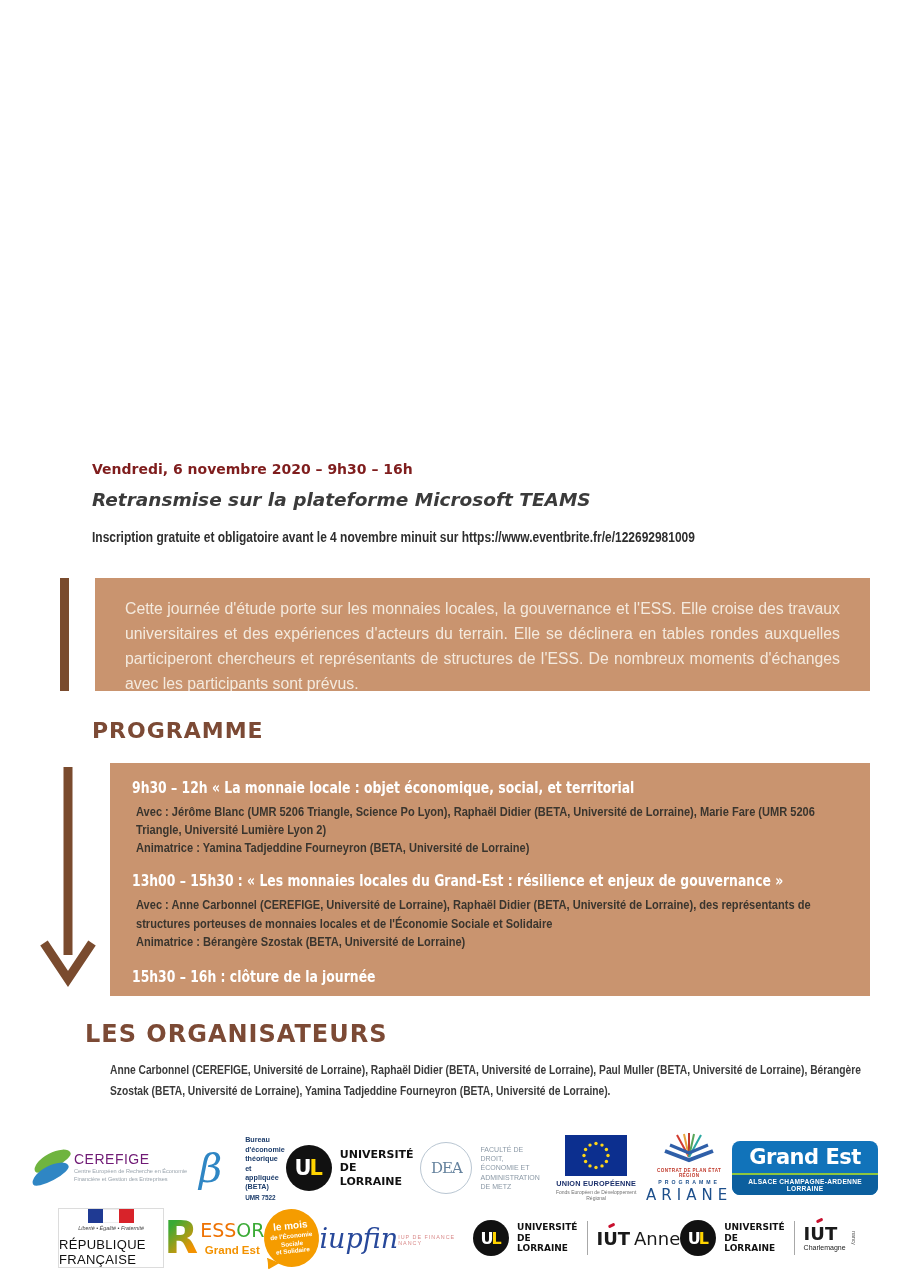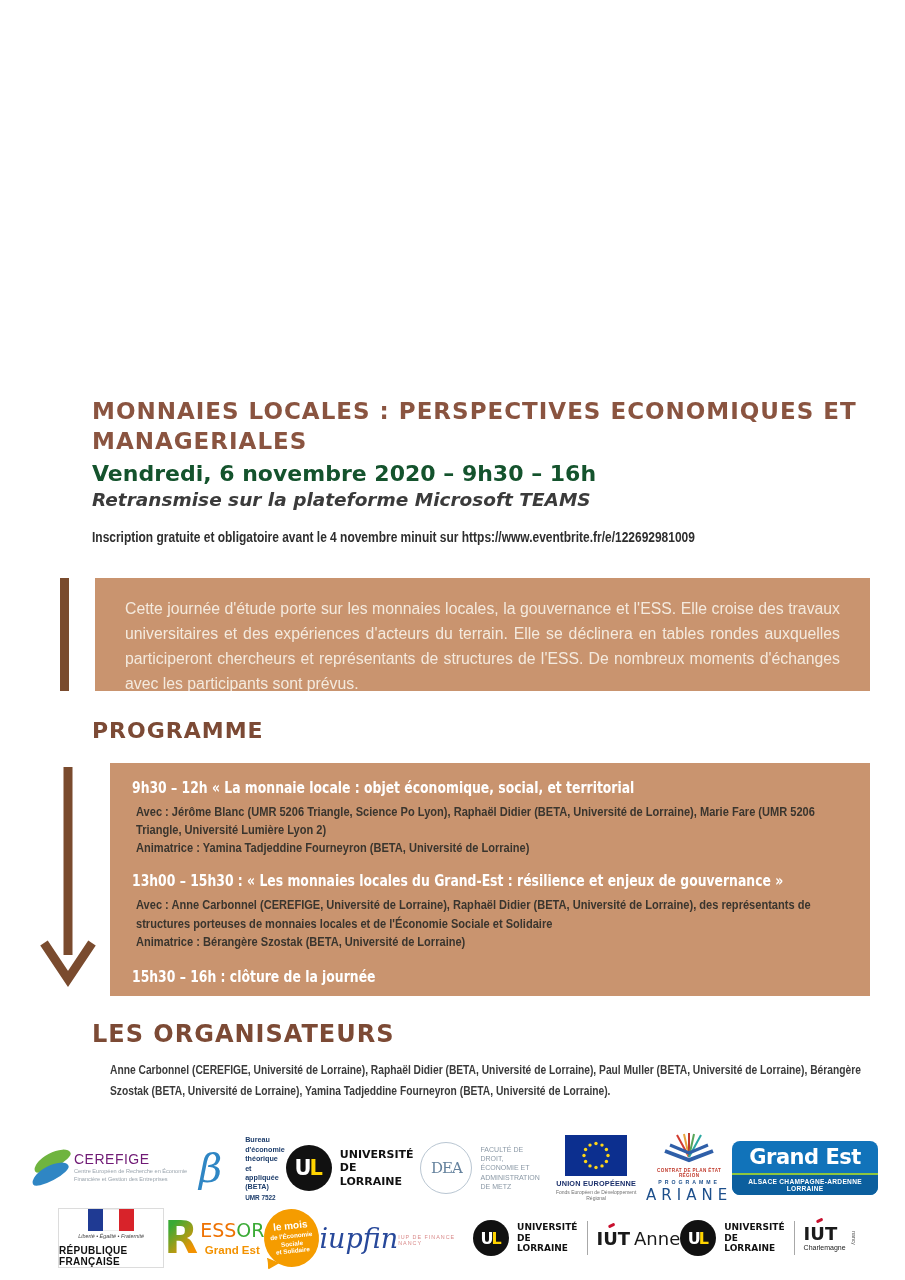--- a/index.html
+++ b/index.html
@@ -25,36 +25,36 @@
     background-repeat:no-repeat,no-repeat,no-repeat,repeat,repeat,repeat,repeat,repeat,repeat;}
   .hero-banner{position:absolute;left:40px;top:112px;width:483px;height:86px;
     background:rgba(134,86,52,.86);display:flex;align-items:center;padding-left:24px;box-sizing:border-box;}
   .hero-banner h1{margin:0;color:#ffffff;font-family:"DejaVu Sans",sans-serif;
     font-size:24px;font-weight:bold;letter-spacing:1px;white-space:nowrap;}
 
   
   .main-title{position:absolute;left:92px;top:396px;width:800px;margin:0;
     color:#8a5440;font-family:"DejaVu Sans",sans-serif;font-size:23px;font-weight:bold;
     letter-spacing:1px;line-height:1.32;}
-  .date-line{position:absolute;left:92px;top:461px;font-size:22px;font-weight:600;color:#14532d;
+  .date-line{position:absolute;left:92px;top:461px;font-size:14px;font-weight:600;color:#7f1d1d;
     font-family:"DejaVu Sans",sans-serif;}
   .platform-line{position:absolute;left:92px;top:489px;font-size:18.5px;font-weight:600;color:#3b3b3b;
     font-family:"DejaVu Sans",sans-serif;font-style:italic;}
   .registration-line{position:absolute;left:92px;top:529px;font-size:14px;font-weight:bold;color:#2e2e2e;
     width:117%;transform:scaleX(.855);transform-origin:0 0;white-space:nowrap;}
 
   .desc-bar{position:absolute;left:60px;top:578px;width:9px;height:113px;background:#7a4b2e;}
   .desc-box{position:absolute;left:95px;top:578px;width:775px;height:113px;background:#c9946f;
     box-sizing:border-box;padding:18px 30px 0 30px;overflow:hidden;}
   .desc-box p{margin:0;color:#f4eade;font-size:15.8px;line-height:25px;text-align:justify;}
 
   .section-heading{position:absolute;margin:0;color:#7c4a35;font-family:"DejaVu Sans",sans-serif;
     font-weight:bold;letter-spacing:1px;}
   .programme-heading{left:92px;top:718px;font-size:22px;}
-  .org-heading{left:92px;top:1020px;font-size:24px;}
+  .org-heading{left:85px;top:1020px;font-size:24px;}
 
   
   .arrow{position:absolute;left:36px;top:763px;}
   .prog-box{position:absolute;left:110px;top:763px;width:760px;height:233px;background:#c9946f;
     box-sizing:border-box;padding:16px 22px;overflow:hidden;}
   .sess-title{margin:0;color:#ffffff;font-family:"DejaVu Sans",sans-serif;font-weight:bold;
     font-size:15.5px;white-space:nowrap;width:125%;transform:scaleX(.8);transform-origin:0 50%;}
   .sess-details{margin:6px 0 0 4px;color:#3a352e;font-weight:bold;font-size:12.5px;line-height:1.45;
     width:113%;transform:scaleX(.885);transform-origin:0 0;white-space:pre-line;}
   .sess-gap1{margin-top:15px;}
@@ -122,21 +122,21 @@
 
   
   .rf{width:110px;height:58px;border:1px solid #dcdcdc;background:#ffffff;flex-direction:column;
     align-items:center;justify-content:center;display:flex;}
   .rf-flag{width:46px;height:25px;display:flex;}
   .rf-flag span{flex:1;}
   .rf-blue{background:#1f3a93;}
   .rf-white{background:#ffffff;border-top:1px solid #eee;border-bottom:1px solid #eee;}
   .rf-red{background:#d8232a;}
   .rf-motto{font-size:5.4px;font-style:italic;color:#444444;margin-top:2px;}
-  .rf-name{font-size:10px;font-weight:bold;color:#111111;margin-top:6px;letter-spacing:.3px;}
+  .rf-name{font-size:13px;font-weight:normal;color:#111111;margin-top:6px;letter-spacing:.3px;}
 
   
   .ressor-r{font-size:44px;font-weight:bold;font-family:"DejaVu Sans",sans-serif;line-height:.9;
     background:linear-gradient(135deg,#3aaa35 20%,#f39200 80%);-webkit-background-clip:text;
     background-clip:text;color:transparent;}
   .ressor-col{margin-left:2px;text-align:center;}
   .essor-line{font-size:19px;font-weight:normal;font-family:"DejaVu Sans",sans-serif;line-height:1;}
   .essor-a{color:#ee7203;}
   .essor-b{color:#3aaa35;}
   .ressor-region{font-size:11.5px;font-weight:bold;color:#f39200;margin-top:4px;}
@@ -163,21 +163,20 @@
   .iut-city{font-size:18px;color:#1a1a1a;margin-left:4px;font-family:"DejaVu Sans",sans-serif;}
   .iut-campus{font-size:7px;color:#1a1a1a;line-height:1.1;margin-left:4px;align-self:flex-end;margin-bottom:2px;}
   .iut-nancy{font-size:5px;color:#555555;transform:rotate(90deg);transform-origin:center;margin-left:1px;}
 </style>
 </head>
 <body>
 
 <div class="page">
 
 
-  <h2 class="main-title">MONNAIES LOCALES : PERSPECTIVES ECONOMIQUES ET MANAGERIALES</h2>
   <div class="date-line">Vendredi, 6 novembre 2020 – 9h30 – 16h</div>
   <div class="platform-line">Retransmise sur la plateforme Microsoft TEAMS</div>
   <div class="registration-line">Inscription gratuite et obligatoire avant le 4 novembre minuit sur https://www.eventbrite.fr/e/122692981009</div>
 
   <div class="desc-bar"></div>
   <div class="desc-box">
     <p>Cette journée d'étude porte sur les monnaies locales, la gouvernance et l'ESS. Elle croise  des travaux universitaires et des expériences d'acteurs du terrain. Elle se déclinera en tables rondes auxquelles participeront chercheurs et représentants de structures de l'ESS. De nombreux moments d'échanges avec les participants sont prévus.</p>
   </div>
 
   <h3 class="section-heading programme-heading">PROGRAMME</h3>

